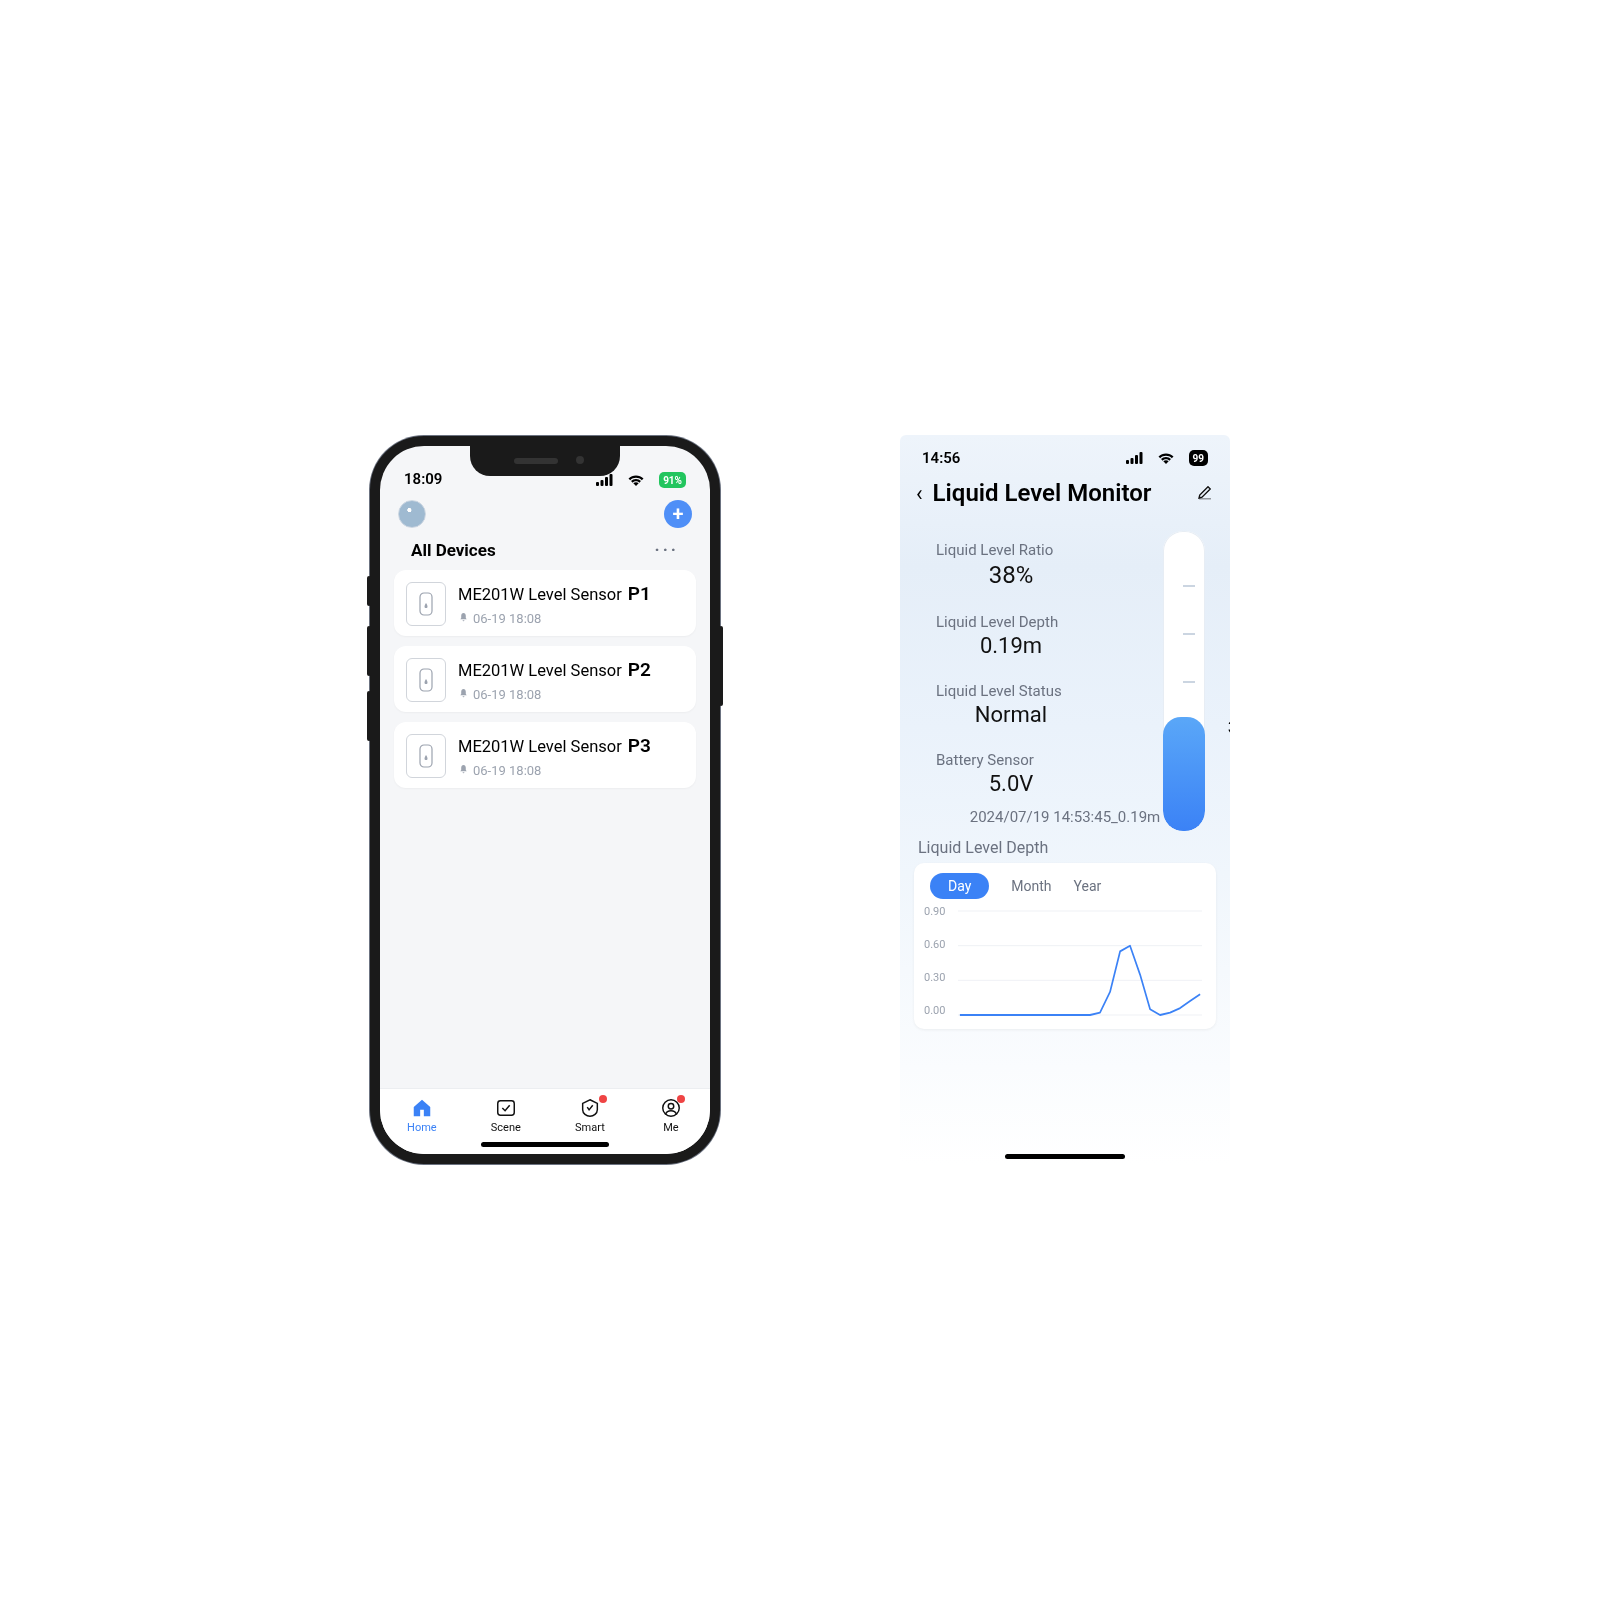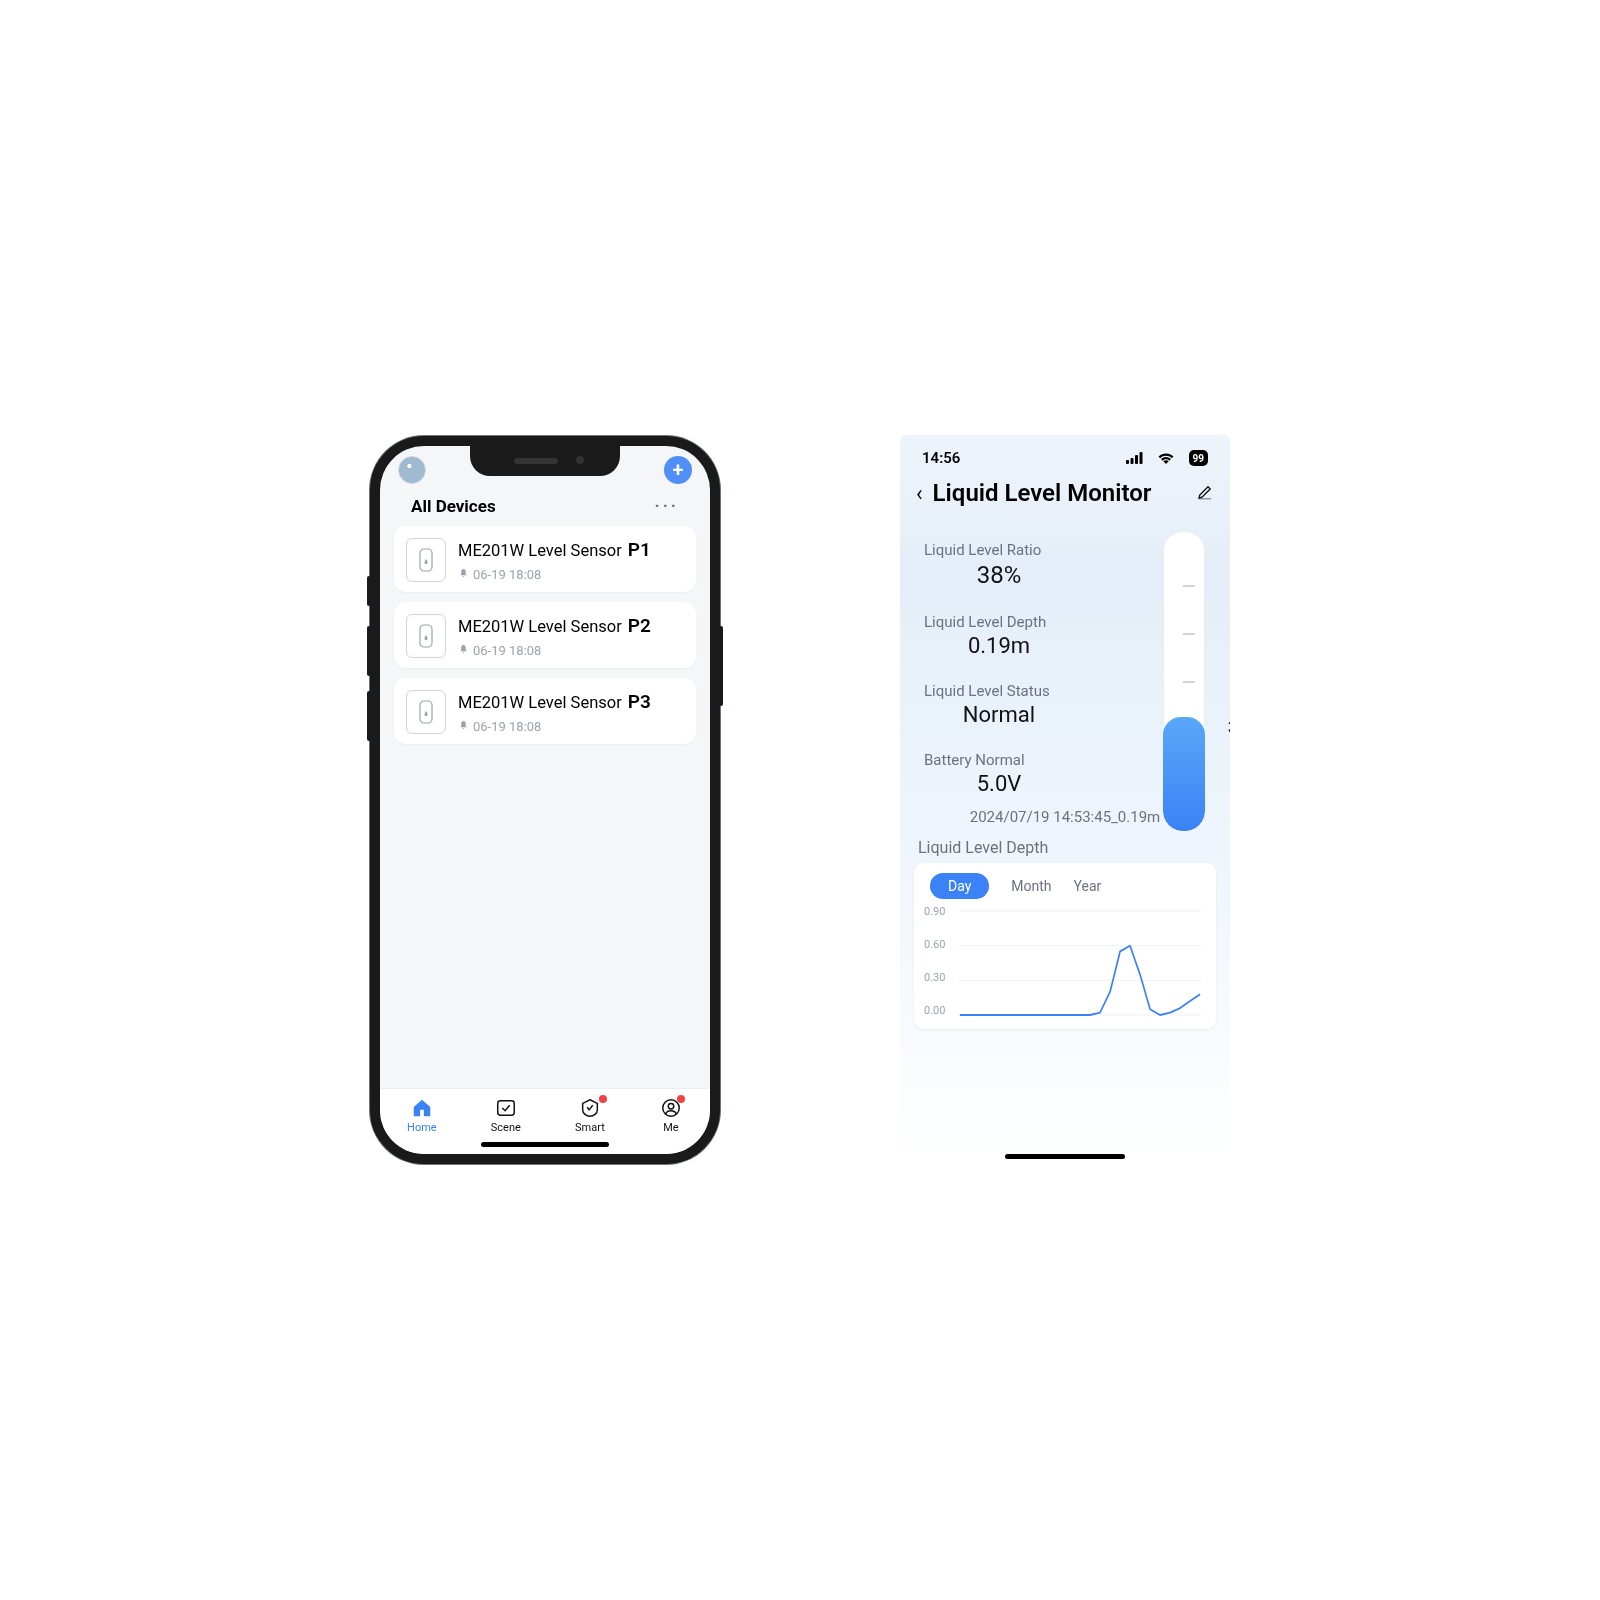--- a/index.html
+++ b/index.html
@@ -142,21 +142,21 @@
   .detail .status-bar { padding: 10px 22px 0; height: 36px; align-items:center;}
   .detail-title-row {
     display:flex; align-items:center; gap:10px;
     padding: 8px 16px 6px; font-size: 24px; font-weight: 600;
   }
   .back-btn { font-size: 22px; font-weight:400; cursor:pointer; }
   .edit-btn { margin-left:auto; cursor:pointer; }
   .edit-btn svg { width:18px; height:18px; }
 
   .metrics-area {
-    position: relative; padding: 28px 24px 8px;
+    position: relative; padding: 28px 36px 8px;
     display:flex;
   }
   .metrics-col { display:flex; flex-direction:column; gap:24px; flex:1; }
   .metric-label { color:#6b7280; font-size:15px; }
   .metric-value { font-size:22px; font-weight:400; color:#111; margin-top:2px; text-align:center; width:150px; }
   .ratio-value { font-size:24px; }
 
   .tank-wrap { position:absolute; right: 18px; top: 18px; width: 56px; height: 310px; display:flex; flex-direction:column; align-items:center; }
   .tank {
     width: 42px; height: 300px; background:#fff; border-radius: 20px;
@@ -193,20 +193,41 @@
 <div class="stage">
 
   <div class="phone">
     <div class="side-btn r1"></div>
       <div class="side-btn l1"></div>
       <div class="side-btn l2"></div>
       <div class="side-btn l3"></div>
     <div class="phone-screen">
       <div class="notch"></div>
 
+      <div class="status-bar">
+        <span>18:09</span>
+        <div class="status-right">
+          <span class="signal-icon">
+            <svg width="17" height="12" viewBox="0 0 17 12">
+                <g fill="#000">
+                  <rect x="0" y="8" width="3" height="4" rx="1"></rect>
+                  <rect x="4.5" y="6" width="3" height="6" rx="1"></rect>
+                  <rect x="9" y="3" width="3" height="9" rx="1"></rect>
+                  <rect x="13.5" y="0" width="3" height="12" rx="1"></rect>
+                </g>
+              </svg>
+          </span>
+          <span class="wifi-icon">
+            <svg width="16" height="12" viewBox="0 0 16 12">
+                <path fill="#000" d="M8 12 L5.3 9.3 C6.8 7.8 9.2 7.8 10.7 9.3 Z M3 7 C5.8 4.2 10.2 4.2 13 7 L11.3 8.7 C9.5 6.9 6.5 6.9 4.7 8.7 Z M0.5 4.5 C4.6 0.4 11.4 0.4 15.5 4.5 L13.8 6.2 C10.6 3 5.4 3 2.2 6.2 Z"></path>
+              </svg>
+          </span>
+          <span class="batt-pill batt-green">91%</span>
+        </div>
+      </div>
 
       <div class="profile-row">
         <div class="avatar"></div>
         <div class="plus-btn">+</div>
       </div>
 
       <div class="section-header">
         <span>All Devices</span>
         <span class="dots">···</span>
       </div>
@@ -352,21 +373,21 @@
         </div>
         <div>
           <div class="metric-label">Liquid Level Depth</div>
           <div class="metric-value">0.19m</div>
         </div>
         <div>
           <div class="metric-label">Liquid Level Status</div>
           <div class="metric-value">Normal</div>
         </div>
         <div>
-          <div class="metric-label">Battery Normal</div>
+          <div class="metric-label">Battery Sensor</div>
           <div class="metric-value">5.0V</div>
         </div>
       </div>
 
       <div class="tank-wrap">
         <div class="tank">
           <div class="tick" style="top:18%"></div>
           <div class="tick" style="top:34%"></div>
           <div class="tick" style="top:50%"></div>
           <div class="tank-fill" id="tank-fill" style="height: 114px;"></div>

